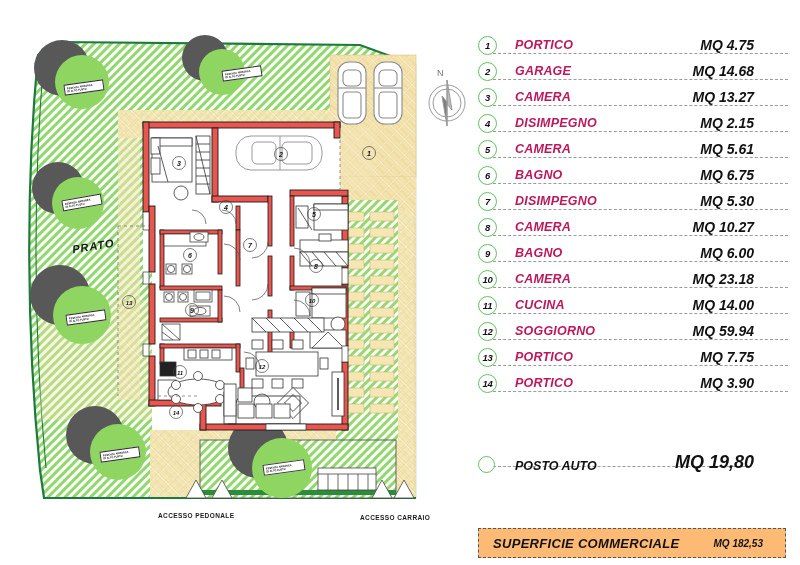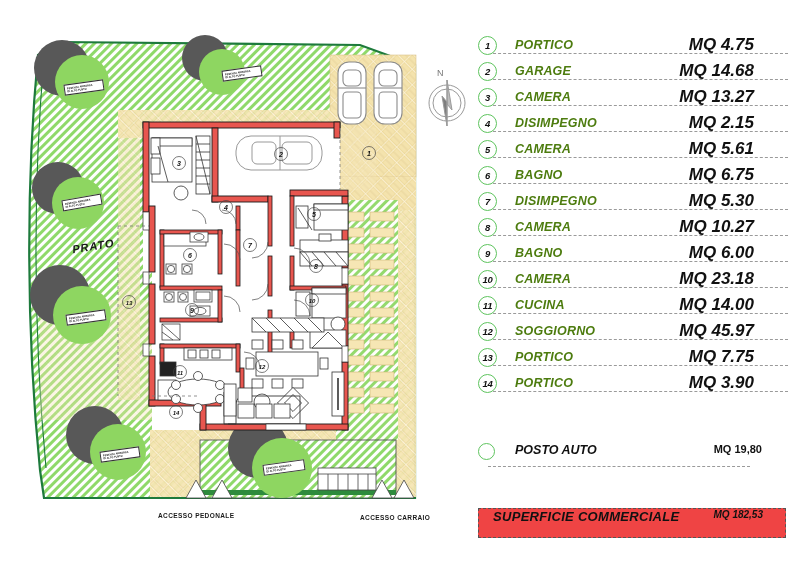--- a/index.html
+++ b/index.html
@@ -44,65 +44,65 @@
     position: absolute;
     left: 10px; right: 2px; bottom: 4px;
     border-bottom: 1px dashed #9a9a9a;
     z-index: 0;
   }
   .leg-row .lbl {
     margin-left: 18px;
     font-style: italic;
     font-weight: bold;
     font-size: 12.5px;
-    color: #4d7c0f;
+    color: #be185d;
     letter-spacing: 0.2px;
     z-index: 2;
     white-space: nowrap;
   }
   .leg-row .mq {
     position: absolute;
     right: 36px;
     font-style: italic;
     font-weight: bold;
-    font-size: 17px;
+    font-size: 14px;
     color: #111;
     z-index: 2;
     white-space: nowrap;
     text-align: right;
   }
 
   
   #extras { position: absolute; left: 478px; top: 443px; width: 312px; }
-  .ex-row { position: relative; height: 30px; display:flex; align-items:flex-start; }
+  .ex-row { position: relative; height: 30px; display:flex; align-items:flex-end; }
   .ex-row .circ {
     width: 17px; height: 17px; flex:0 0 17px;
     border: 1.4px solid #5ec45e; border-radius: 50%;
     background:#fff; z-index:2;
   }
   .ex-row .dotline {
     position:absolute; left:10px; right:40px; bottom:6px;
     border-bottom: 1px dashed #9a9a9a; z-index:0;
   }
   .ex-row .lbl {
     margin-left: 20px; font-style: italic; font-weight:bold;
     font-size: 12.5px; color:#111; z-index:2; white-space:nowrap;
   }
   .ex-row .mq {
-    position:absolute; right:28px; font-weight:bold;
-    font-size:11px; color:#111; z-index:2; white-space:nowrap;
+    position:absolute; right:36px; font-style:italic; font-weight:bold;
+    font-size:18px; color:#111; z-index:2; white-space:nowrap;
   }
 
   
   #total-box {
-    position: absolute; left: 478px; top: 508px;
+    position: absolute; left: 478px; top: 528px;
     width: 308px; height: 30px;
     border: 1.3px dashed #555;
-    display: flex; align-items: flex-start;
-    background: #ef4444;
+    display: flex; align-items: center;
+    background: #fdba74;
   }
   #total-box .lbl {
     margin-left: 14px;
     font-style: italic; font-weight: bold; font-size: 13px; color: #111;
     letter-spacing: 0.3px;
   }
   #total-box .mq {
     position: absolute; right: 22px;
     font-style: italic; font-weight: bold; font-size: 10px; color: #111;
   }
@@ -608,21 +608,21 @@
       <div class="leg-row">
         <div class="dotline"></div>
         <div class="num">11</div>
         <div class="lbl">CUCINA</div>
         <div class="mq">MQ 14.00</div>
       </div>
       <div class="leg-row">
         <div class="dotline"></div>
         <div class="num">12</div>
         <div class="lbl">SOGGIORNO</div>
-        <div class="mq">MQ 45.97</div>
+        <div class="mq">MQ 59.94</div>
       </div>
       <div class="leg-row">
         <div class="dotline"></div>
         <div class="num">13</div>
         <div class="lbl">PORTICO</div>
         <div class="mq">MQ  7.75</div>
       </div>
       <div class="leg-row">
         <div class="dotline"></div>
         <div class="num">14</div>

